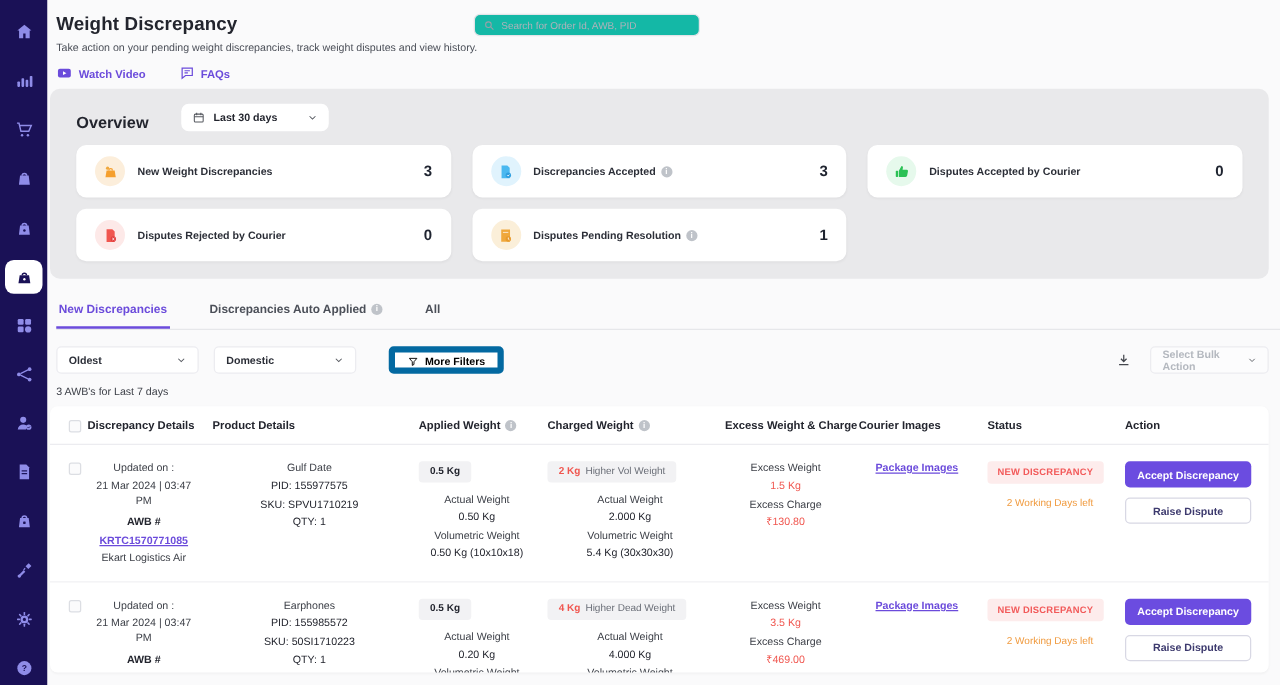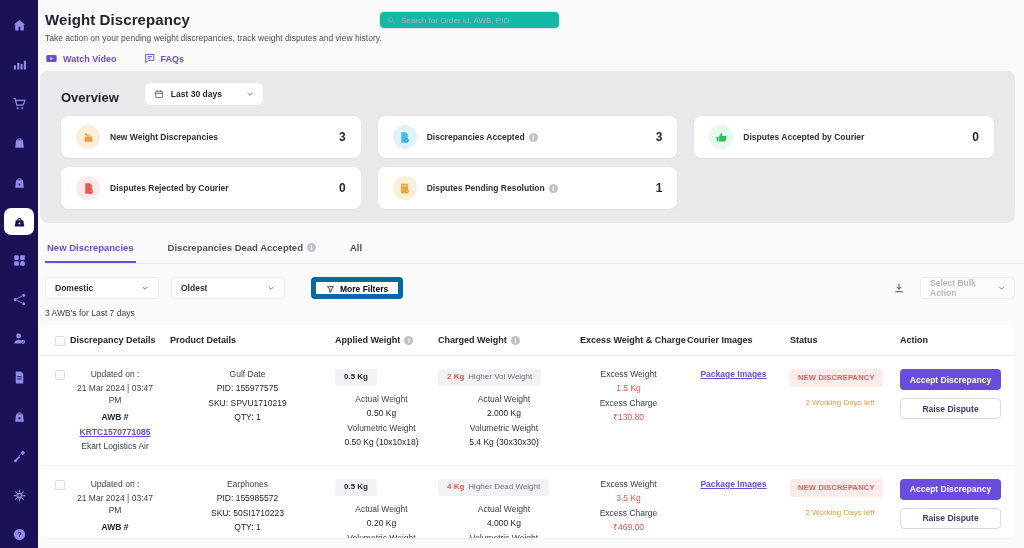--- a/index.html
+++ b/index.html
@@ -309,37 +309,37 @@
           <span class="card-value">1</span>
         </div>
       </div>
     </section>
 
     <nav class="tabs">
       <span class="tab active">
           <span>New Discrepancies</span>
         </span>
       <span class="tab">
-          <span>Discrepancies Dead Accepted</span>
+          <span>Discrepancies Auto Applied</span>
           <i class="info">i</i>
         </span>
       <span class="tab">
           <span>All</span>
         </span>
     </nav>
 
     <div class="filters">
       <div class="select">
-        <span>Domestic</span>
+        <span>Oldest</span>
         <svg class="chev" viewBox="0 0 24 24" fill="none" stroke="currentColor" stroke-width="2.4">
             <path d="M5 9l7 7 7-7"></path>
           </svg>
       </div>
       <div class="select">
-        <span>Oldest</span>
+        <span>Domestic</span>
         <svg class="chev" viewBox="0 0 24 24" fill="none" stroke="currentColor" stroke-width="2.4">
             <path d="M5 9l7 7 7-7"></path>
           </svg>
       </div>
       <button class="btn-more">
         <svg viewBox="0 0 24 24" fill="none" stroke="currentColor" stroke-width="2">
             <path d="M4 4.5h16l-6.2 7.2v5.8l-3.6 2v-7.8z"></path>
           </svg>
         <span>More Filters</span>
       </button>

